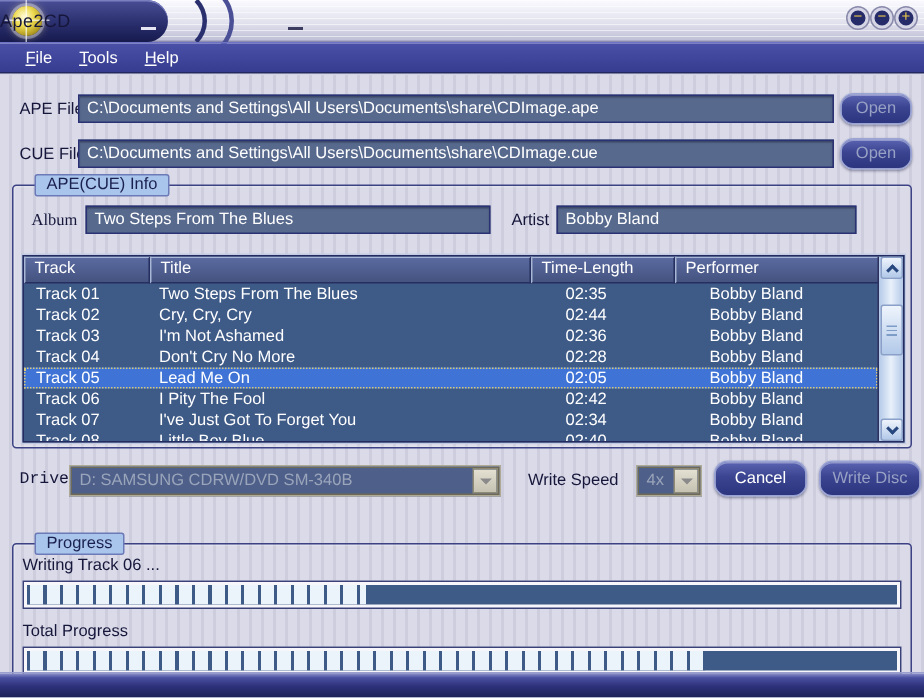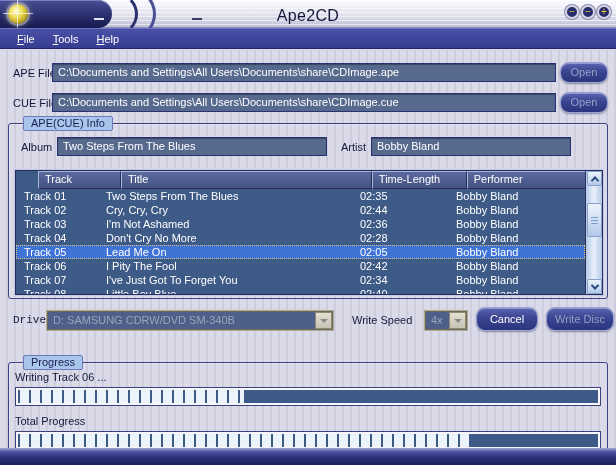--- a/index.html
+++ b/index.html
@@ -34,22 +34,22 @@
   .title-orb::before { left:-5px; top:9px; width:30px; height:1px; }
   .title-orb::after  { left:9px; top:-5px; width:1px; height:30px; }
   .pill-underscore { position:absolute; left:94px; top:18px; width:10px; height:2px; background:#e4e4f2; }
   .bar-underscore  { position:absolute; left:192px; top:18px; width:10px; height:2px; background:#3c3c60; }
   .title-arc {
     position:absolute; border:3px solid transparent; border-right-color:#2a2f6e; border-radius:50%;
   }
   .arc1 { left:96px; top:-7px; width:42px; height:42px; }
   .arc2 { left:104px; top:-12px; width:52px; height:52px; border-right-color:#4a4f96; }
   .title-text {
-    position:absolute; left:0; right:0; top:7px; text-align:center;
-    font-size:16px; color:#16163a; letter-spacing:.3px;
+    position:absolute; left:0; right:0; top:7px; 
+    font-size:12px; color:#16163a; letter-spacing:.3px;
   }
   .win-buttons { position:absolute; right:5px; top:5px; display:flex; gap:2px; }
   .win-btn {
     width:14px; height:14px; border-radius:50%;
     background:#262b6a; border:2px solid #d6d6e6; box-shadow:0 0 0 1px #8a8aac;
     color:#e8c84a; font-size:10px; line-height:9px; text-align:center; cursor:default;
   }
 
   
   .menubar {
@@ -101,26 +101,26 @@
     position:absolute; left:6px; top:46px; width:588px; height:125px;
     background:#3e5a86; border:1px solid #252c60;
     box-shadow:0 0 0 1px #c3cbe4; overflow:hidden;
   }
   .thead { display:flex; height:18px; }
   .th {
     background:linear-gradient(180deg,#5a6aa0 0%, #44537f 100%);
     border-style:solid; border-width:1px; border-color:#aab6d6 #262f60 #262f60 #aab6d6;
     color:#ffffff; font-size:11px; padding:1px 0 0 6px; overflow:hidden; white-space:nowrap;
   }
-  .th0 { width:84px;margin-left:22px; } .th1 { width:254px; } .th2 { width:96px; } .th3 { width:137px; }
+  .th0 { width:84px; } .th1 { width:254px; } .th2 { width:96px; } .th3 { width:137px; }
   .tbody { position:absolute; left:0; top:18px; right:17px; bottom:0; overflow:hidden; }
   .trow { display:flex; height:14px; color:#ffffff; font-size:11px; line-height:14px; white-space:nowrap; }
   .trow.selected { background:#3f74d6; outline:1px dotted #d8c878; outline-offset:-1px; }
   .td0 { width:84px; padding-left:8px; } .td1 { width:254px; padding-left:6px; }
-  .td2 { width:96px; padding-left:6px; } .td3 { flex:1; padding-left:6px; }
+  .td2 { width:96px; padding-left:6px;margin-left:17px; } .td3 { flex:1; padding-left:6px; }
 
   
   .vscroll {
     position:absolute; right:0; top:0; width:17px; height:123px;
     background:linear-gradient(90deg,#b4c9e8 0%, #e9f1fb 50%, #b4c9e8 100%);
     border-left:1px solid #2a3060;
   }
   .sbtn {
     position:absolute; left:1px; width:15px; height:15px; border-radius:2px;
     background:linear-gradient(180deg,#eef4fc 0%, #b2c9e9 100%);
@@ -203,21 +203,21 @@
     <div class="field" style="left:52px; top:13px; width:504px;">C:\Documents and Settings\All Users\Documents\share\CDImage.ape</div>
     <div class="skin-btn disabled" style="left:560px; top:12px; width:48px; height:21px; line-height:19px;">Open</div>
 
     <div class="lbl" style="left:13px; top:47px;">CUE File</div>
     <div class="field" style="left:52px; top:43px; width:504px;">C:\Documents and Settings\All Users\Documents\share\CDImage.cue</div>
     <div class="skin-btn disabled" style="left:560px; top:42px; width:48px; height:21px; line-height:19px;">Open</div>
 
     <div class="groupbox" style="left:8px; top:73px; width:600px; height:176px;">
       <div class="group-label">APE(CUE) Info</div>
 
-      <div class="lbl" style="left:12px; top:17px;">Album</div>
+      <div class="lbl" style="left:12px; top:17px;font-family:Liberation Serif, serif;">Album</div>
       <div class="field" style="left:48px; top:13px; width:270px;">Two Steps From The Blues</div>
       <div class="lbl" style="left:332px; top:17px;">Artist</div>
       <div class="field" style="left:362px; top:13px; width:200px;">Bobby Bland</div>
 
       <div class="track-table">
         <div class="thead">
           <div class="th th0">Track</div>
           <div class="th th1">Title</div>
           <div class="th th2">Time-Length</div>
           <div class="th th3">Performer</div>

